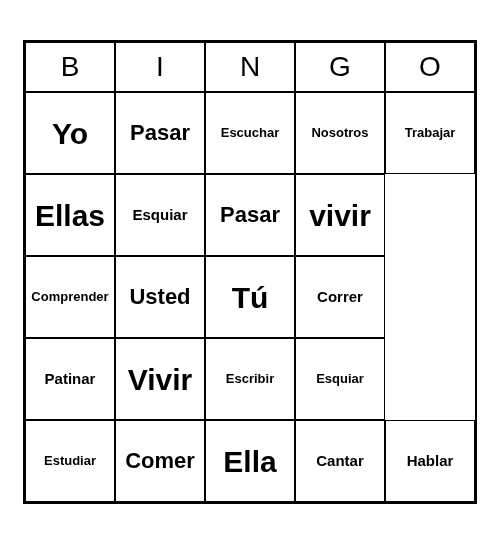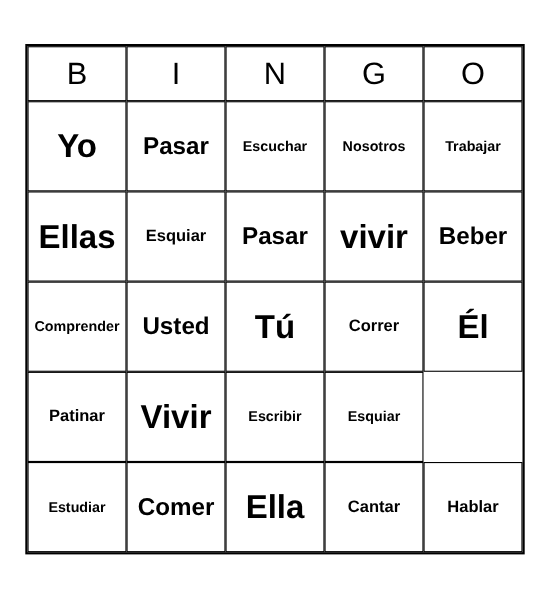--- a/index.html
+++ b/index.html
@@ -124,39 +124,33 @@
         </div>
         <div class="bingo-cell">
           <span class="cell-text size-md">Esquiar</span>
         </div>
         <div class="bingo-cell">
           <span class="cell-text size-lg">Pasar</span>
         </div>
         <div class="bingo-cell">
           <span class="cell-text size-xl">vivir</span>
         </div>
-        <div class="bingo-cell">
-          <span class="cell-text size-lg">Beber</span>
-        </div>
       </div>
       <div class="bingo-row">
         <div class="bingo-cell">
           <span class="cell-text size-sm">Comprender</span>
         </div>
         <div class="bingo-cell">
           <span class="cell-text size-lg">Usted</span>
         </div>
         <div class="bingo-cell">
           <span class="cell-text size-xl">Tú</span>
         </div>
         <div class="bingo-cell">
           <span class="cell-text size-md">Correr</span>
-        </div>
-        <div class="bingo-cell">
-          <span class="cell-text size-xl">Él</span>
         </div>
       </div>
       <div class="bingo-row">
         <div class="bingo-cell">
           <span class="cell-text size-md">Patinar</span>
         </div>
         <div class="bingo-cell">
           <span class="cell-text size-xl">Vivir</span>
         </div>
         <div class="bingo-cell">

